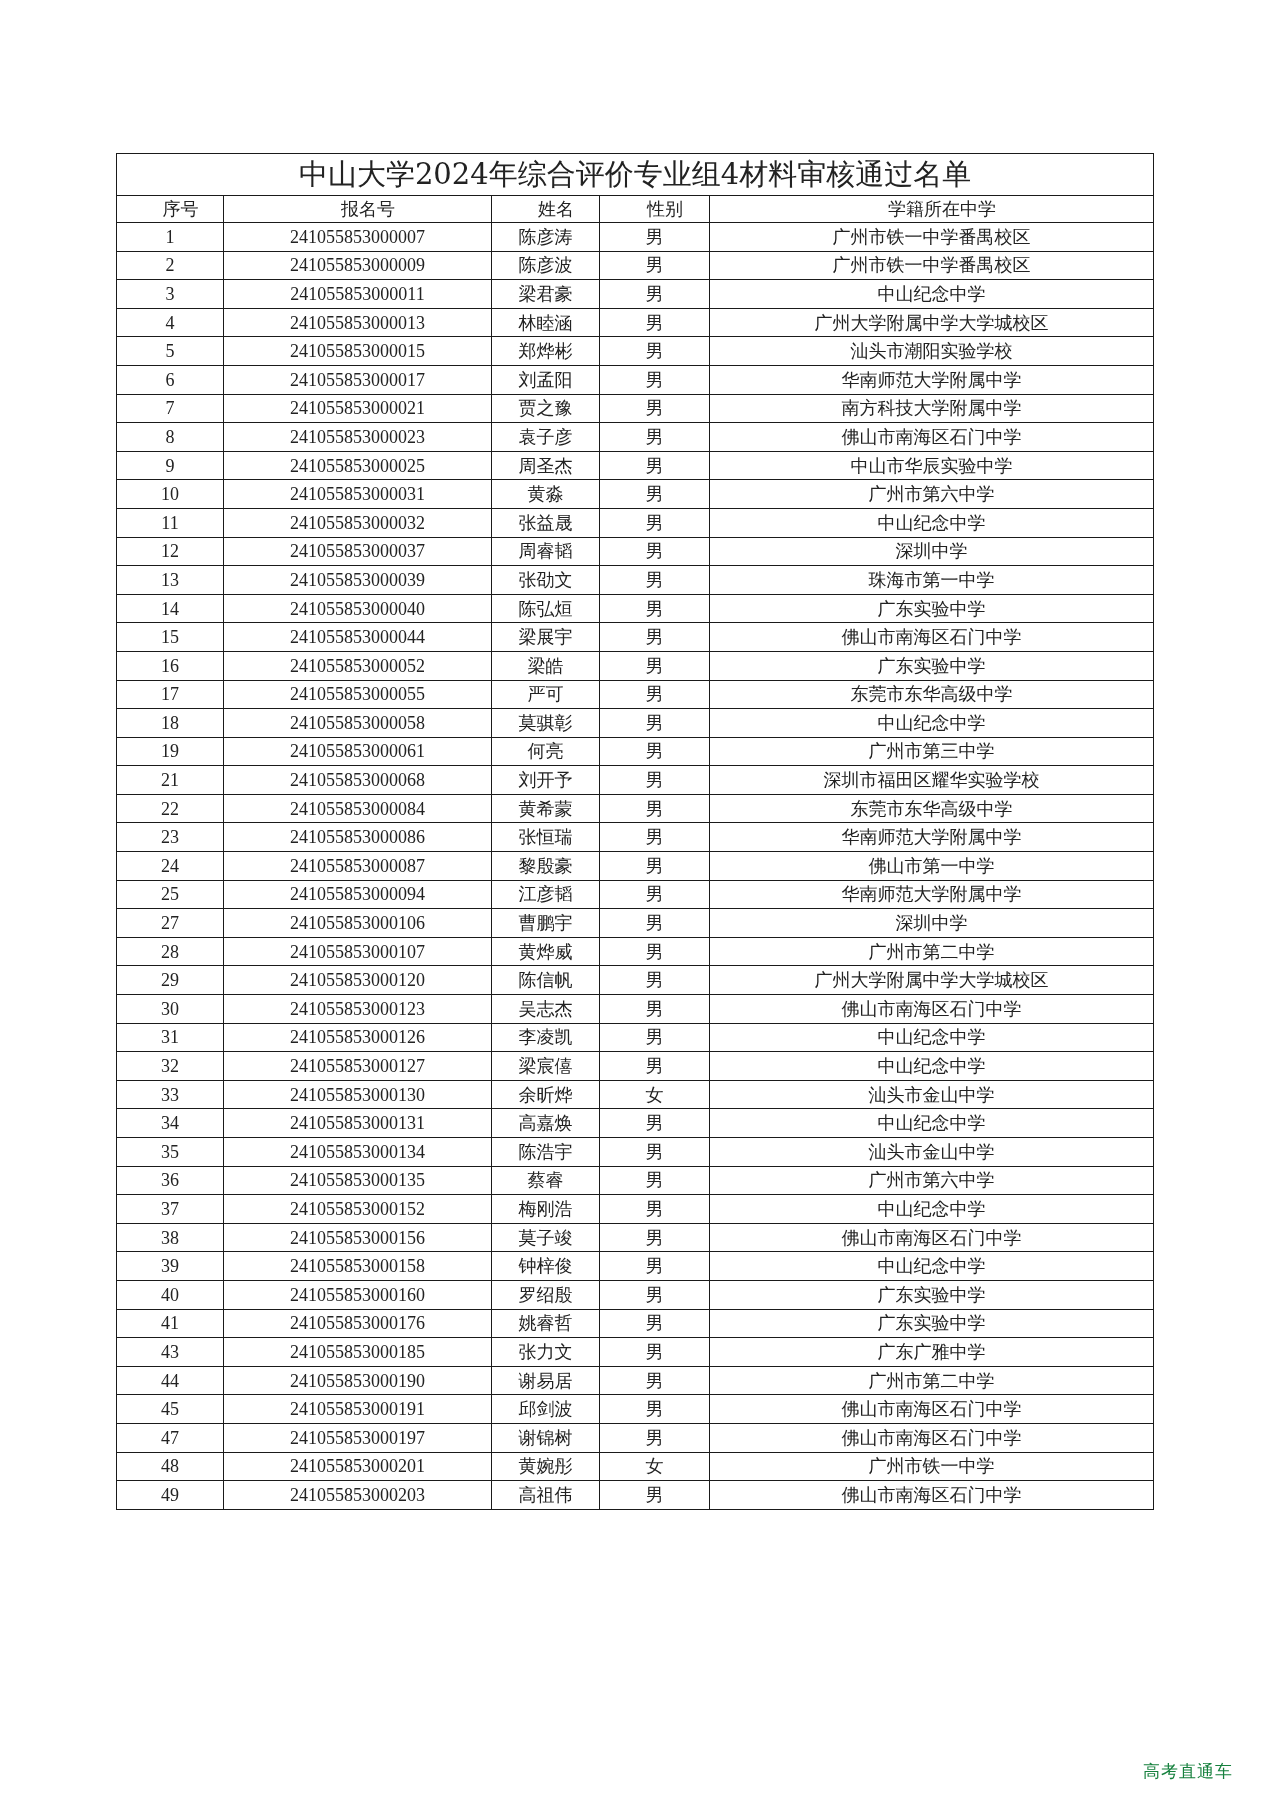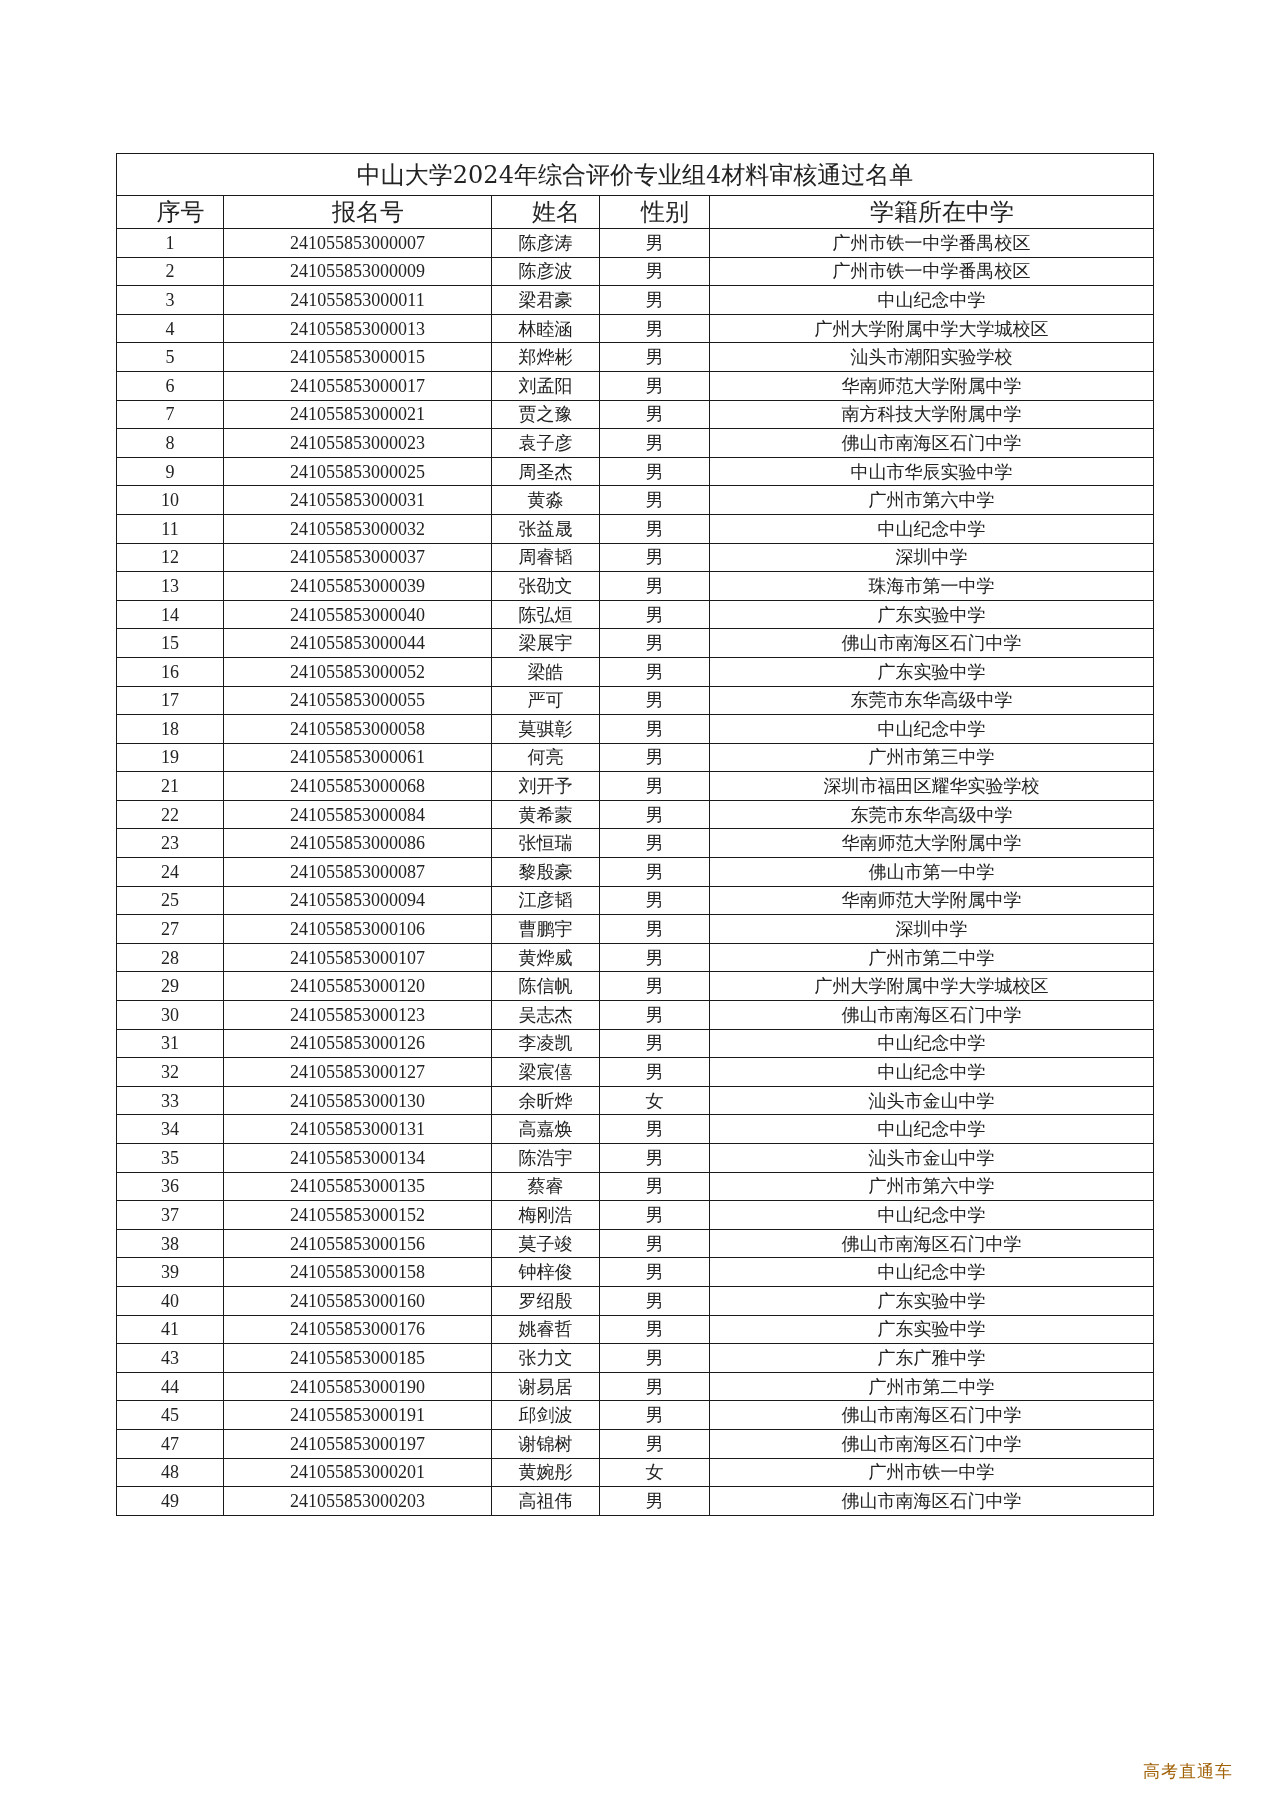--- a/index.html
+++ b/index.html
@@ -2,30 +2,30 @@
 <html><head>
 <meta charset="utf-8">
 <style>
   html, body { margin: 0; padding: 0; background: #ffffff; }
   body { width: 1280px; height: 1810px; position: relative; overflow: hidden;
          font-family: "DejaVu Serif", "Liberation Serif", serif; color: #222; }
   .sheet { position: absolute; left: 116px; top: 153px; width: 1037px; }
   table { border-collapse: collapse; width: 1037px; table-layout: fixed; }
   td, th { border: 1.5px solid #1a1a1a; padding: 0; text-align: center; vertical-align: middle;
            font-weight: normal; overflow: hidden; white-space: nowrap; }
-  .title-cell { height: 41px; font-size: 24px; letter-spacing: 0px; }
-  .head-row th { height: 26px; font-size: 24px; padding-left: 21px; }
+  .title-cell { height: 41px; font-size: 29px; letter-spacing: 0px; }
+  .head-row th { height: 26px; font-size: 18px; padding-left: 21px; }
   .data-row td { height: 27.6px; font-size: 18px; line-height: 20px; }
   .col-no { width: 107px; }
   .col-id { width: 268px; }
   .col-name { width: 108px; }
   .col-sex { width: 110px; }
   .col-school { width: 444px; }
   .num { font-family: "Liberation Serif", "DejaVu Serif", serif; font-size: 19px; }
-  .watermark { position: absolute; left: 1143px; top: 1760px; font-size: 17px; color: #a16207;
+  .watermark { position: absolute; left: 1143px; top: 1760px; font-size: 17px; color: #15803d;
                font-family: "DejaVu Sans", "Liberation Sans", sans-serif; letter-spacing: 1px; }
 </style>
 </head>
 <body>
 
 <div class="sheet">
   <table>
     <colgroup>
       <col class="col-no">
         <col class="col-id">

